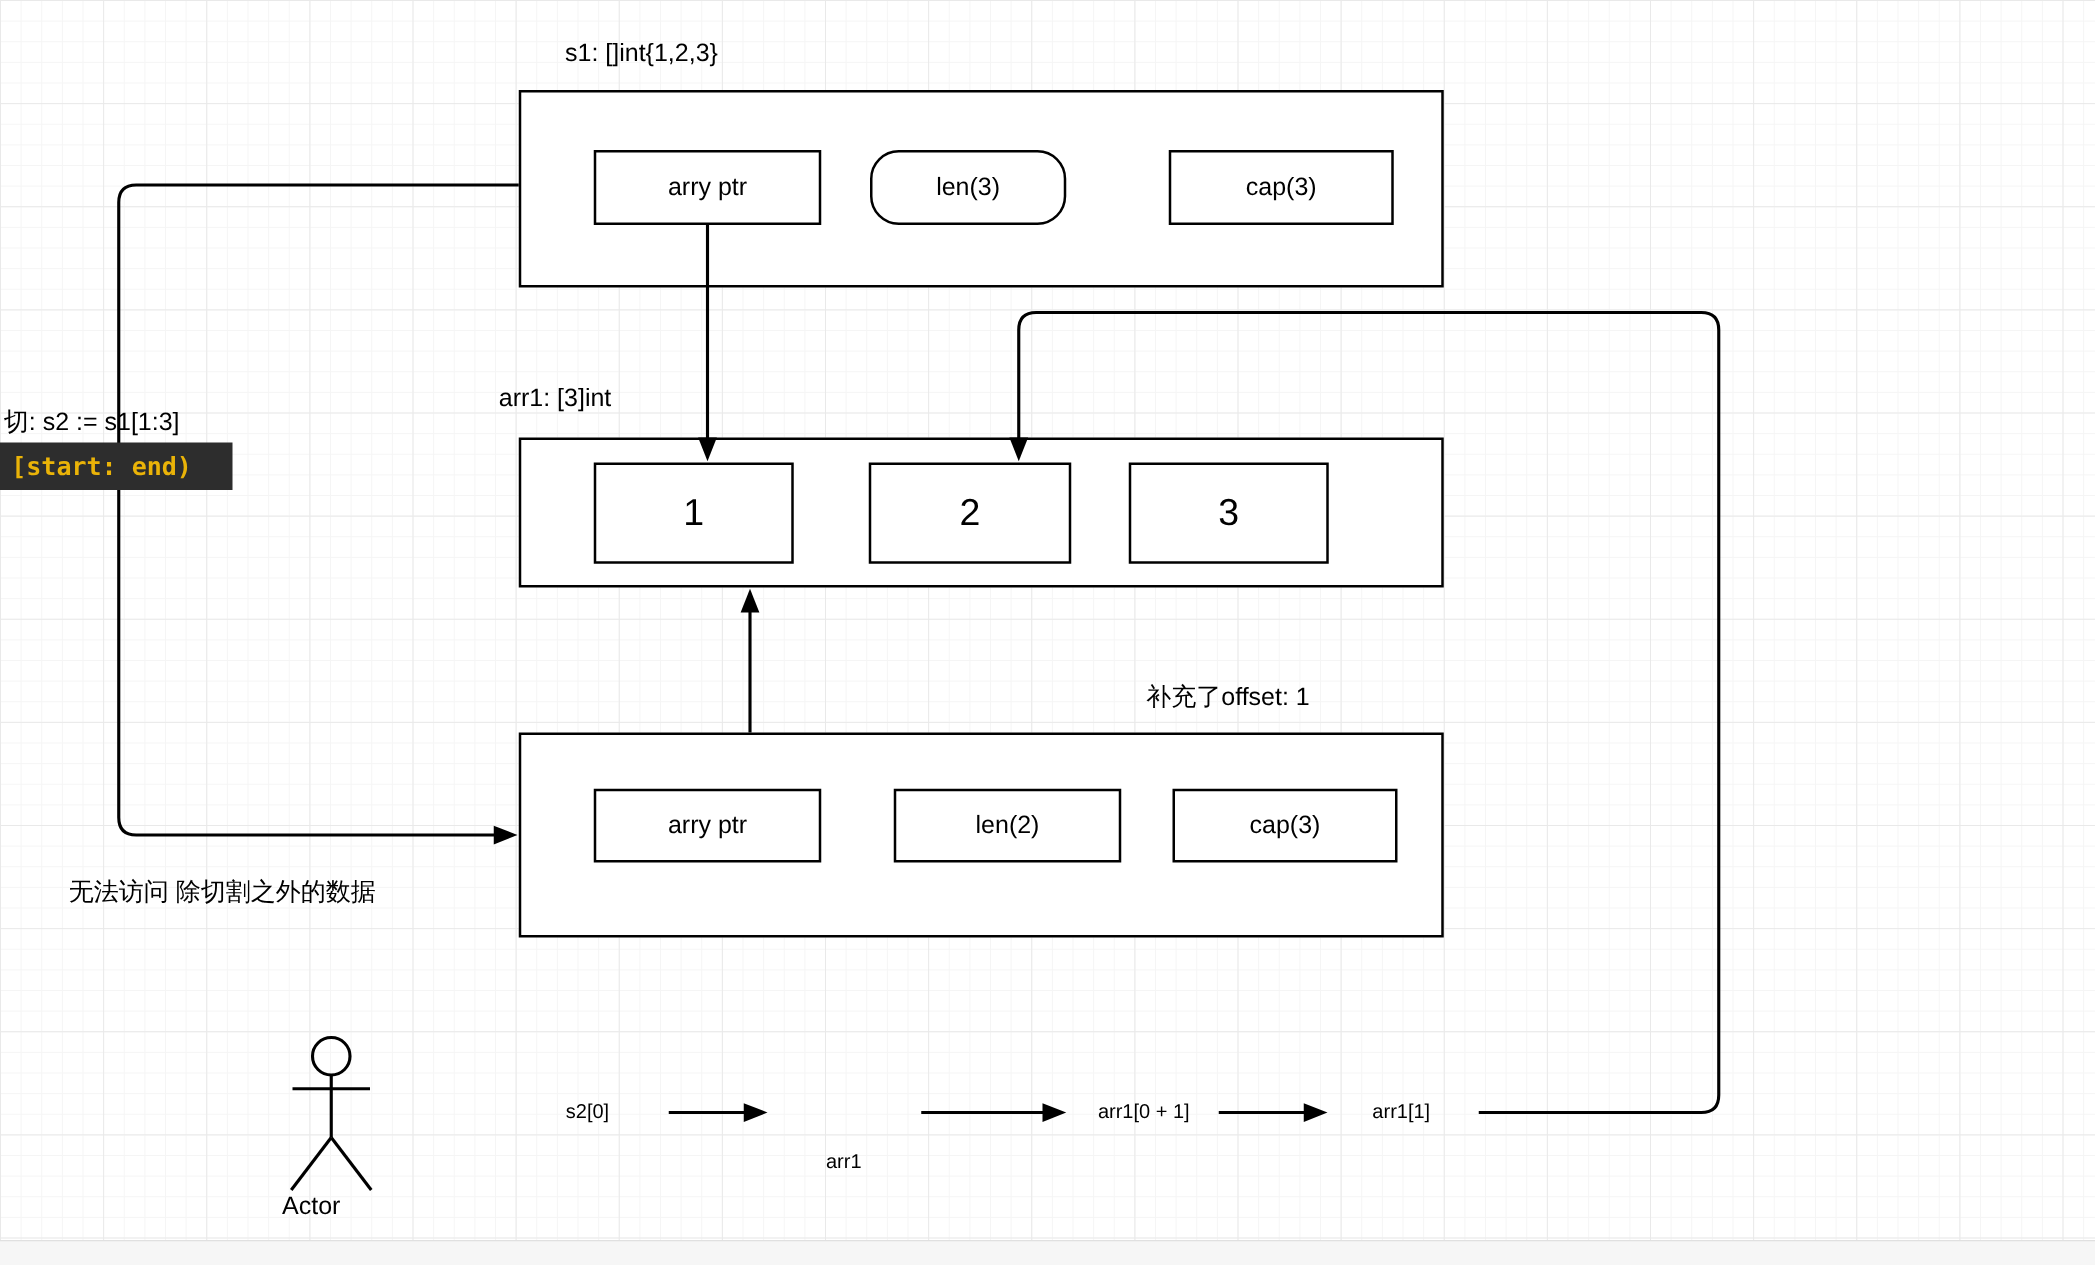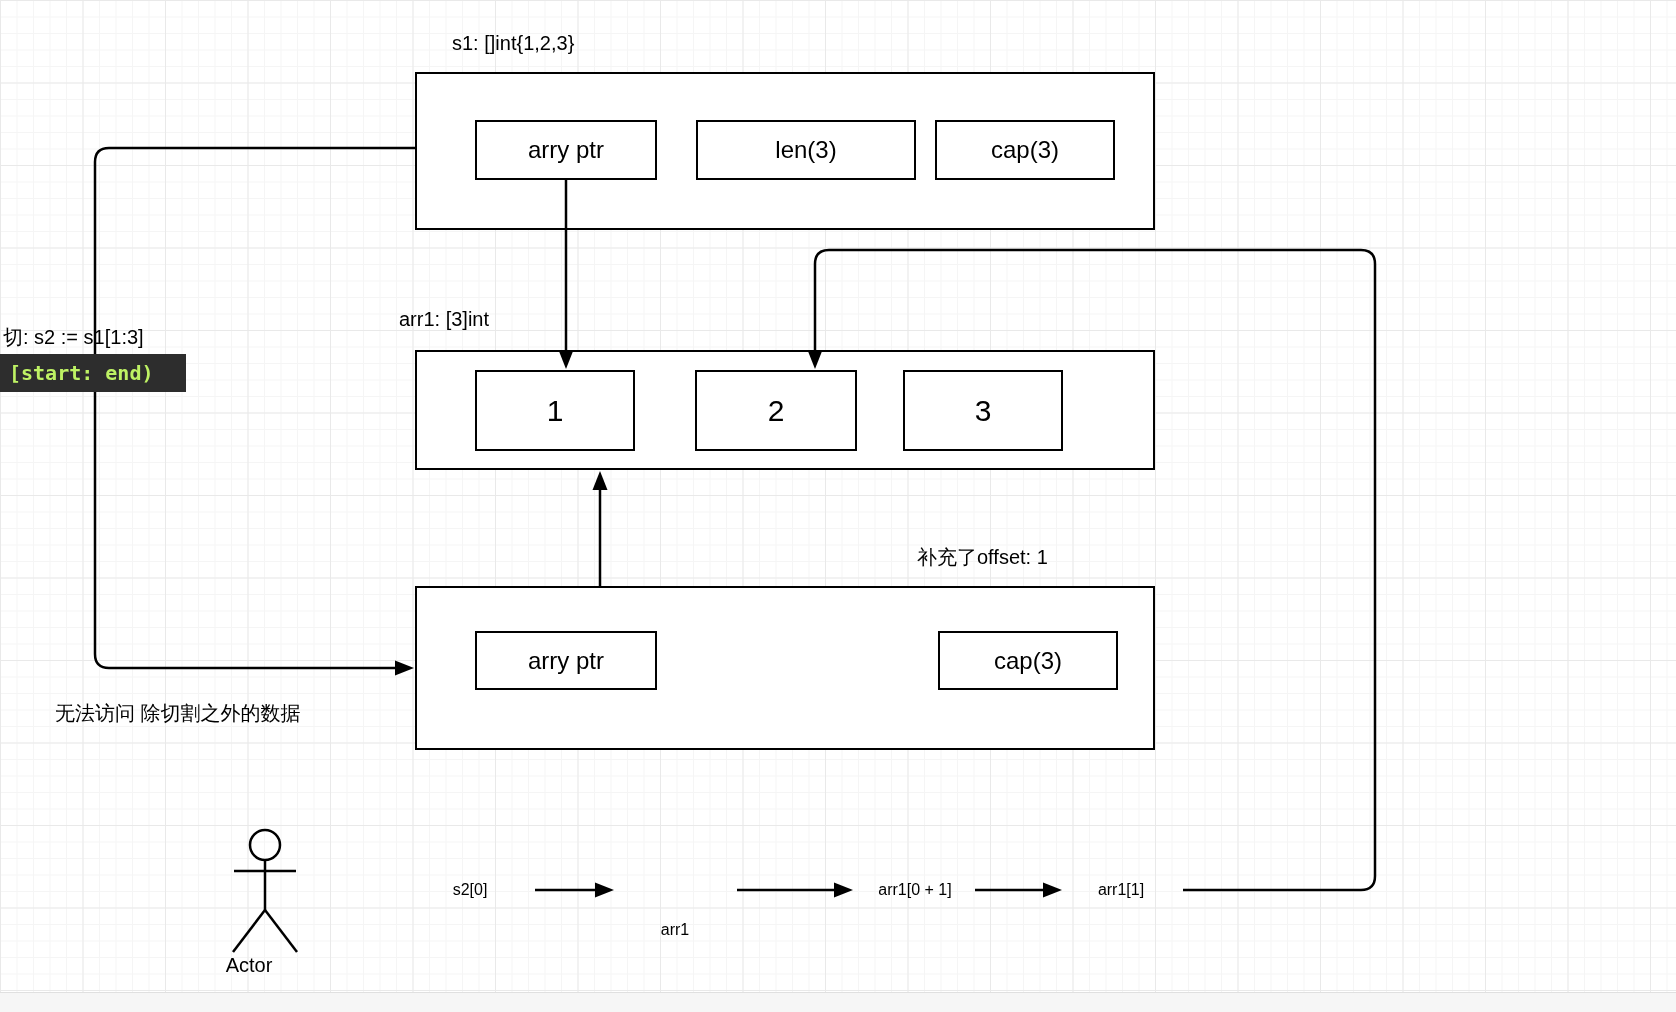--- a/index.html
+++ b/index.html
@@ -17,29 +17,29 @@
       linear-gradient(#f5f5f5 1px, transparent 1px),
       linear-gradient(90deg, #f5f5f5 1px, transparent 1px);
     background-size:82.5px 82.5px,82.5px 82.5px,16.5px 16.5px,16.5px 16.5px;
   }
   .shape-box{
     position:absolute;background:#fff;border:2px solid #000;box-sizing:border-box;
   }
   .cell{
     position:absolute;background:#fff;border:2px solid #000;box-sizing:border-box;
     display:flex;align-items:center;justify-content:center;
-    font-size:24px;white-space:nowrap;
+    font-size:20px;white-space:nowrap;
   }
   .cell.big{font-size:30px;}
   .lbl{
     position:absolute;font-size:20px;white-space:nowrap;
   }
   .badge{
     position:absolute;left:0;top:354px;width:186px;height:38px;
-    background:#2d2d2d;color:#bef264;
+    background:#2d2d2d;color:#eab308;
     font-family:"DejaVu Sans Mono",monospace;font-size:20px;font-weight:bold;
     display:flex;align-items:center;padding-left:9px;box-sizing:border-box;
     white-space:nowrap;
   }
   svg.overlay{position:absolute;left:0;top:0;}
   .flow-lbl{
     position:absolute;top:878px;height:24px;font-size:16px;
     display:flex;align-items:center;justify-content:center;white-space:nowrap;
   }
   #bottom-strip{
@@ -48,32 +48,33 @@
   }
 </style>
 </head>
 <body>
 
 <div id="canvas">
 
   <div class="lbl" style="left:452px;top:32px;">s1: []int{1,2,3}</div>
   <div class="shape-box" style="left:415px;top:72px;width:740px;height:158px;"></div>
   <div class="cell" style="left:475px;top:120px;width:182px;height:60px;">arry ptr</div>
-  <div class="cell" style="left:696px;top:120px;width:220px;height:60px;">len(3)</div>
+  <div class="cell" style="left:696px;top:120px;width:157px;height:60px;border-radius:23px;">len(3)</div>
   <div class="cell" style="left:935px;top:120px;width:180px;height:60px;">cap(3)</div>
 
   <div class="lbl" style="left:399px;top:308px;">arr1: [3]int</div>
   <div class="shape-box" style="left:415px;top:350px;width:740px;height:120px;"></div>
   <div class="cell big" style="left:475px;top:370px;width:160px;height:81px;">1</div>
   <div class="cell big" style="left:695px;top:370px;width:162px;height:81px;">2</div>
   <div class="cell big" style="left:903px;top:370px;width:160px;height:81px;">3</div>
 
   <div class="lbl" style="left:903px;top:544px;margin-left:14px;">补充了offset: 1</div>
   <div class="shape-box" style="left:415px;top:586px;width:740px;height:164px;"></div>
   <div class="cell" style="left:475px;top:631px;width:182px;height:59px;">arry ptr</div>
+  <div class="cell" style="left:715px;top:631px;width:182px;height:59px;">len(2)</div>
   <div class="cell" style="left:938px;top:631px;width:180px;height:59px;">cap(3)</div>
 
   <svg class="overlay" width="1676" height="1012" viewBox="0 0 1676 1012">
 
     <g stroke="#000" stroke-width="2.5" fill="none">
       <path d="M566,180 L566,352"></path>
       <polygon points="566,369 558.5,350 573.5,350" fill="#000" stroke="none"></polygon>
     </g>
 
     <g stroke="#000" stroke-width="2.5" fill="none">

